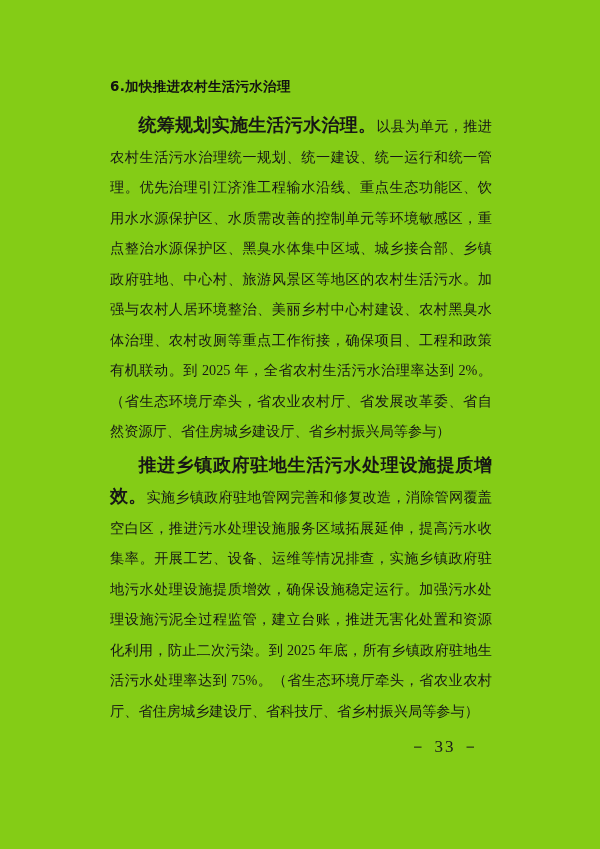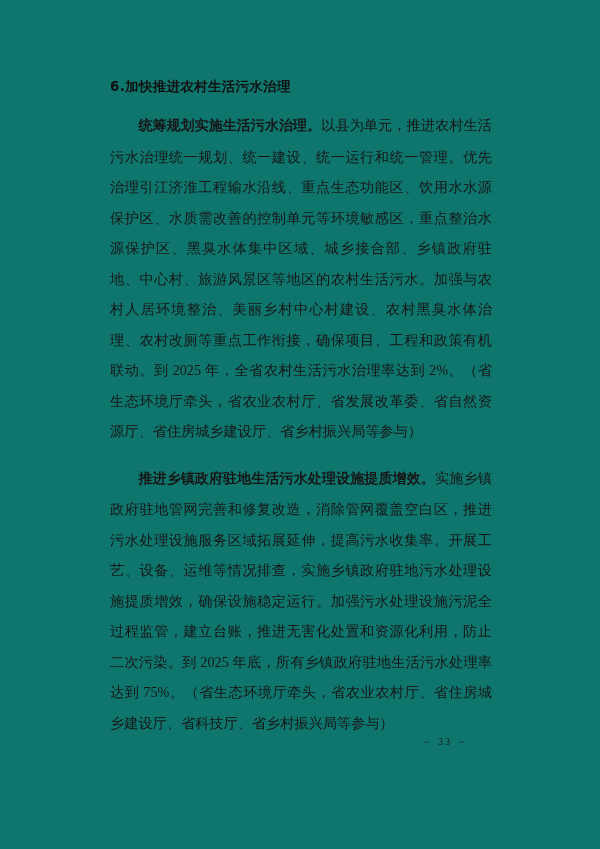--- a/index.html
+++ b/index.html
@@ -11,21 +11,21 @@
     height: 849px;
     background: #ffffff;
     font-family: "Liberation Serif", serif;
     color: #1a1a1a;
     overflow: hidden;
   }
   .page {
     position: relative;
     width: 600px;
     height: 849px;
-    background: #0f766e;
+    background: #84cc16;
   }
   .content {
     position: absolute;
     left: 110px;
     top: 78px;
     width: 382px;
   }
   .heading {
     font-family: "DejaVu Sans", sans-serif;
     font-weight: bold;
@@ -37,34 +37,34 @@
   p.para {
     margin: 0 0 0 0;
     font-size: 14.2px;
     line-height: 30.5px;
     text-align: justify;
     text-justify: inter-ideograph;
     text-indent: 2em;
     color: #161616;
   }
   p.para + p.para {
-    margin-top: 16px;
+    margin-top: 3px;
   }
   .lead {
-    font-family: Liberation Serif, serif;
+    font-family: Liberation Sans, sans-serif;
     font-weight: bold;
-    font-size: 14px;
+    font-size: 18px;
   }
   .page-number {
     position: absolute;
     left: 0;
     right: 0;
     top: 735px;
     text-align: center;
-    font-size: 10px;
+    font-size: 17px;
     letter-spacing: 2px;
     color: #1a1a1a;
     padding-left: 290px;
   }
 </style>
 </head>
 <body>
 
 <div class="page">
   <div class="content">

